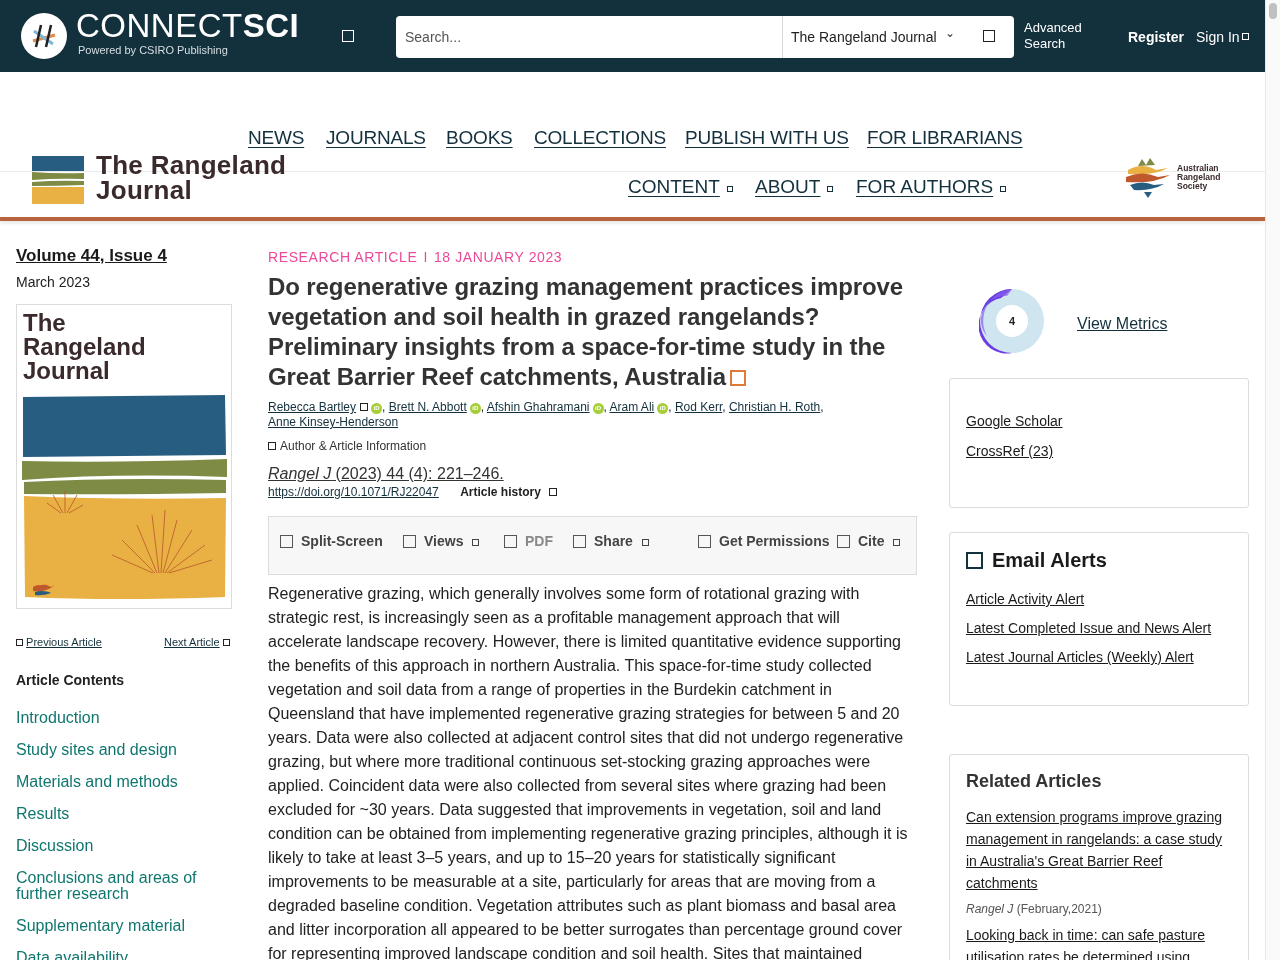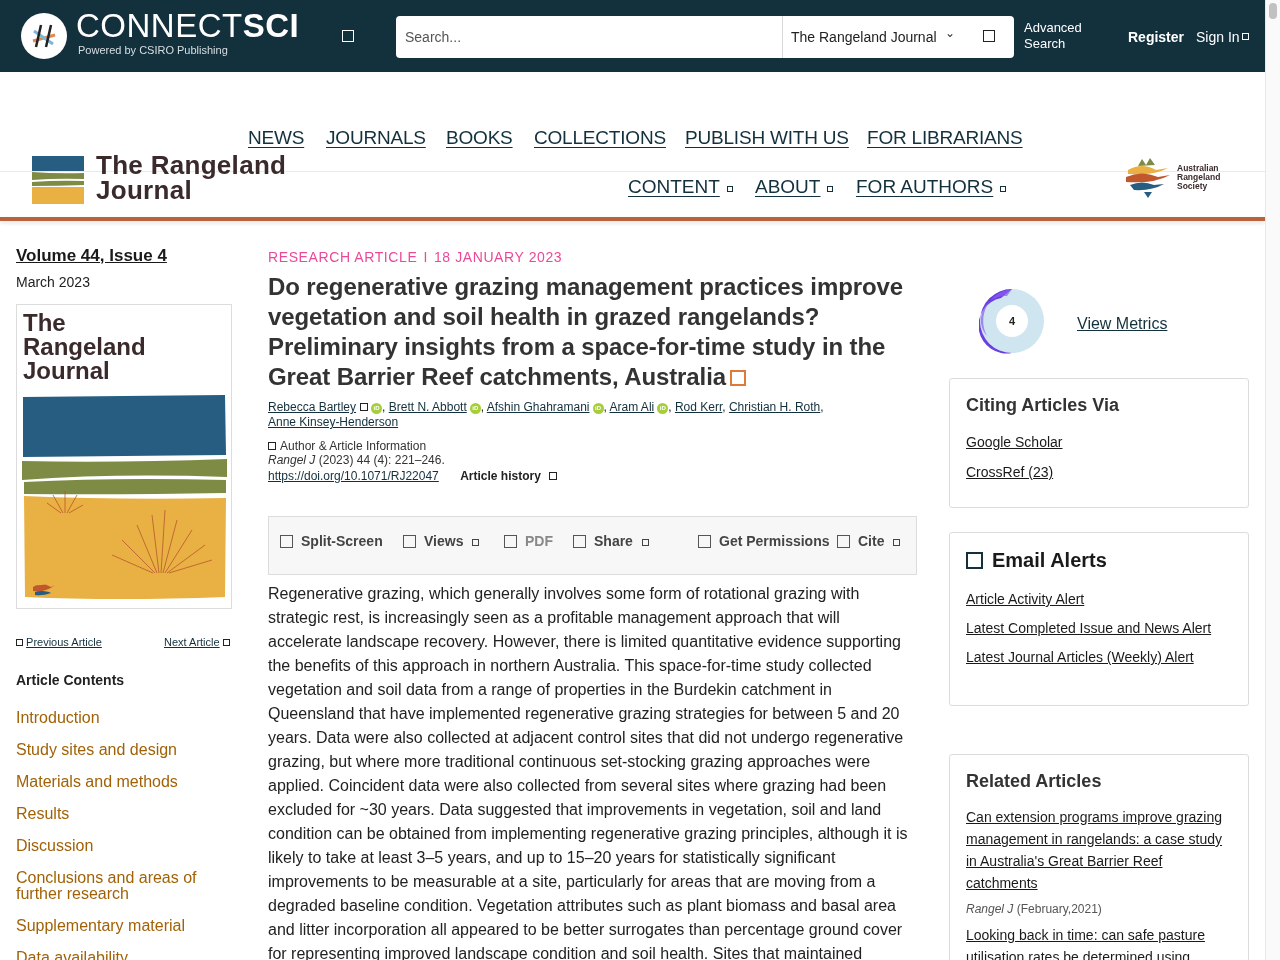--- a/index.html
+++ b/index.html
@@ -51,35 +51,35 @@
   .vol-date { font-size: 14px; color: #222; margin-top: 8px; }
   .cover { position: absolute; left: 0; top: 64px; width: 216px; height: 305px; border: 1px solid #dcdcdc; background: #fff; overflow: hidden; }
   .cover-title { position: absolute; left: 6px; top: 6px; font-size: 24px; font-weight: 700; color: #3a2a2b; line-height: 24px; }
   .cover svg { position: absolute; left: 0; top: 0; }
   .prevnext { position: absolute; top: 396px; font-size: 11px; color: #13303d; }
   .prevnext .sq { display: inline-block; width: 7px; height: 7px; border: 1px solid #222; vertical-align: 0; }
   .prev { left: 0; }
   .next { left: 148px; }
   .contents-h { position: absolute; left: 0; top: 432px; font-size: 14px; font-weight: 700; color: #222; }
   .toc { position: absolute; left: 0; top: 470px; width: 220px; list-style: none; }
-  .toc li { font-size: 16px; color: #a16207; line-height: 16px; margin-bottom: 16px; }
+  .toc li { font-size: 16px; color: #0f766e; line-height: 16px; margin-bottom: 16px; }
 
   
   .main { position: absolute; left: 268px; top: 240px; width: 650px; }
   .meta { font-size: 14px; color: #ec4899; letter-spacing: 0.6px; margin-top: 9px; }
   .meta .sep { margin: 0 6px; }
   .a-title { font-size: 24px; font-weight: 700; color: #333; line-height: 30px; margin-top: 7px; letter-spacing: -0.1px; }
   .title-icon { display: inline-block; width: 16px; height: 16px; border: 2px solid #e07a3a; vertical-align: -1px; margin-left: 4px; }
   .authors { font-size: 12px; line-height: 15px; margin-top: 8px; color: #222; }
   .authors a { color: #13303d; text-decoration: underline; }
   .orcid { display: inline-block; width: 11px; height: 11px; border-radius: 50%; background: #a6ce39; vertical-align: 1px; margin-left: 3px; color: #fff; font-size: 6px; line-height: 11px; text-align: center; font-weight: 700; }
   .env { display: inline-block; width: 8px; height: 8px; border: 1px solid #222; margin-left: 4px; vertical-align: 0; }
   .aai { font-size: 12px; margin-top: 9px; color: #333; }
   .aai .sq { display: inline-block; width: 8px; height: 8px; border: 1px solid #222; margin-right: 4px; }
-  .cite-line { font-size: 12px; margin-top: 0; color: #333; }
+  .cite-line { font-size: 16px; margin-top: 12px; color: #333; text-decoration: underline; }
   .doi-row { font-size: 12px; margin-top: 2px; }
   .doi-row a { color: #13303d; text-decoration: underline; }
   .hist { font-weight: 700; margin-left: 18px; color: #222; }
   .hist .sq { display: inline-block; width: 8px; height: 8px; border: 1px solid #222; margin-left: 8px; }
   .toolbar { position: absolute; left: 0; top: 276px; width: 649px; height: 59px; border: 1px solid #dcdcdc; background: #f7f7f7; }
   .tool { position: absolute; top: 16px; font-size: 14px; font-weight: 700; color: #444; }
   .tool .box { display: inline-block; width: 13px; height: 13px; border: 1.5px solid #555; margin-right: 8px; vertical-align: -2px; }
   .tool .dd { display: inline-block; width: 7px; height: 7px; border: 1px solid #444; margin-left: 9px; vertical-align: 0; }
   .tool.disabled { color: #888; }
   .abstract { position: absolute; left: 0; top: 342px; width: 650px; font-size: 16px; line-height: 24px; color: #222; }
@@ -258,21 +258,20 @@
     <svg class="altmetric" viewBox="0 0 66 66">
       <circle cx="33" cy="33" r="32" fill="#cfe5f0"></circle>
       <path d="M33 1 A32 32 0 0 0 33 65 A26 26 0 0 1 22 10 Z" fill="#6a3ee0"></path>
       <path d="M33 1 A32 32 0 0 0 8 48 A24 24 0 0 1 28 8 Z" fill="#8a60f0" opacity="0.7"></path>
       <circle cx="33" cy="33" r="16" fill="#fff"></circle>
       <text x="33" y="37" text-anchor="middle" font-size="11" font-weight="700" fill="#222" font-family="Liberation Sans, sans-serif">4</text>
     </svg>
     <a class="view-metrics">View Metrics</a>
 
     <div class="card citing">
-      <h3>Citing Articles Via</h3>
       <a style="margin-top:18px">Google Scholar</a>
       <a style="margin-top:14px">CrossRef (23)</a>
     </div>
 
     <div class="card alerts">
       <h3><span class="bell"></span><span>Email Alerts</span></h3>
       <a style="margin-top:19px">Article Activity Alert</a>
       <a style="margin-top:13px">Latest Completed Issue and News Alert</a>
       <a style="margin-top:13px">Latest Journal Articles (Weekly) Alert</a>
     </div>

